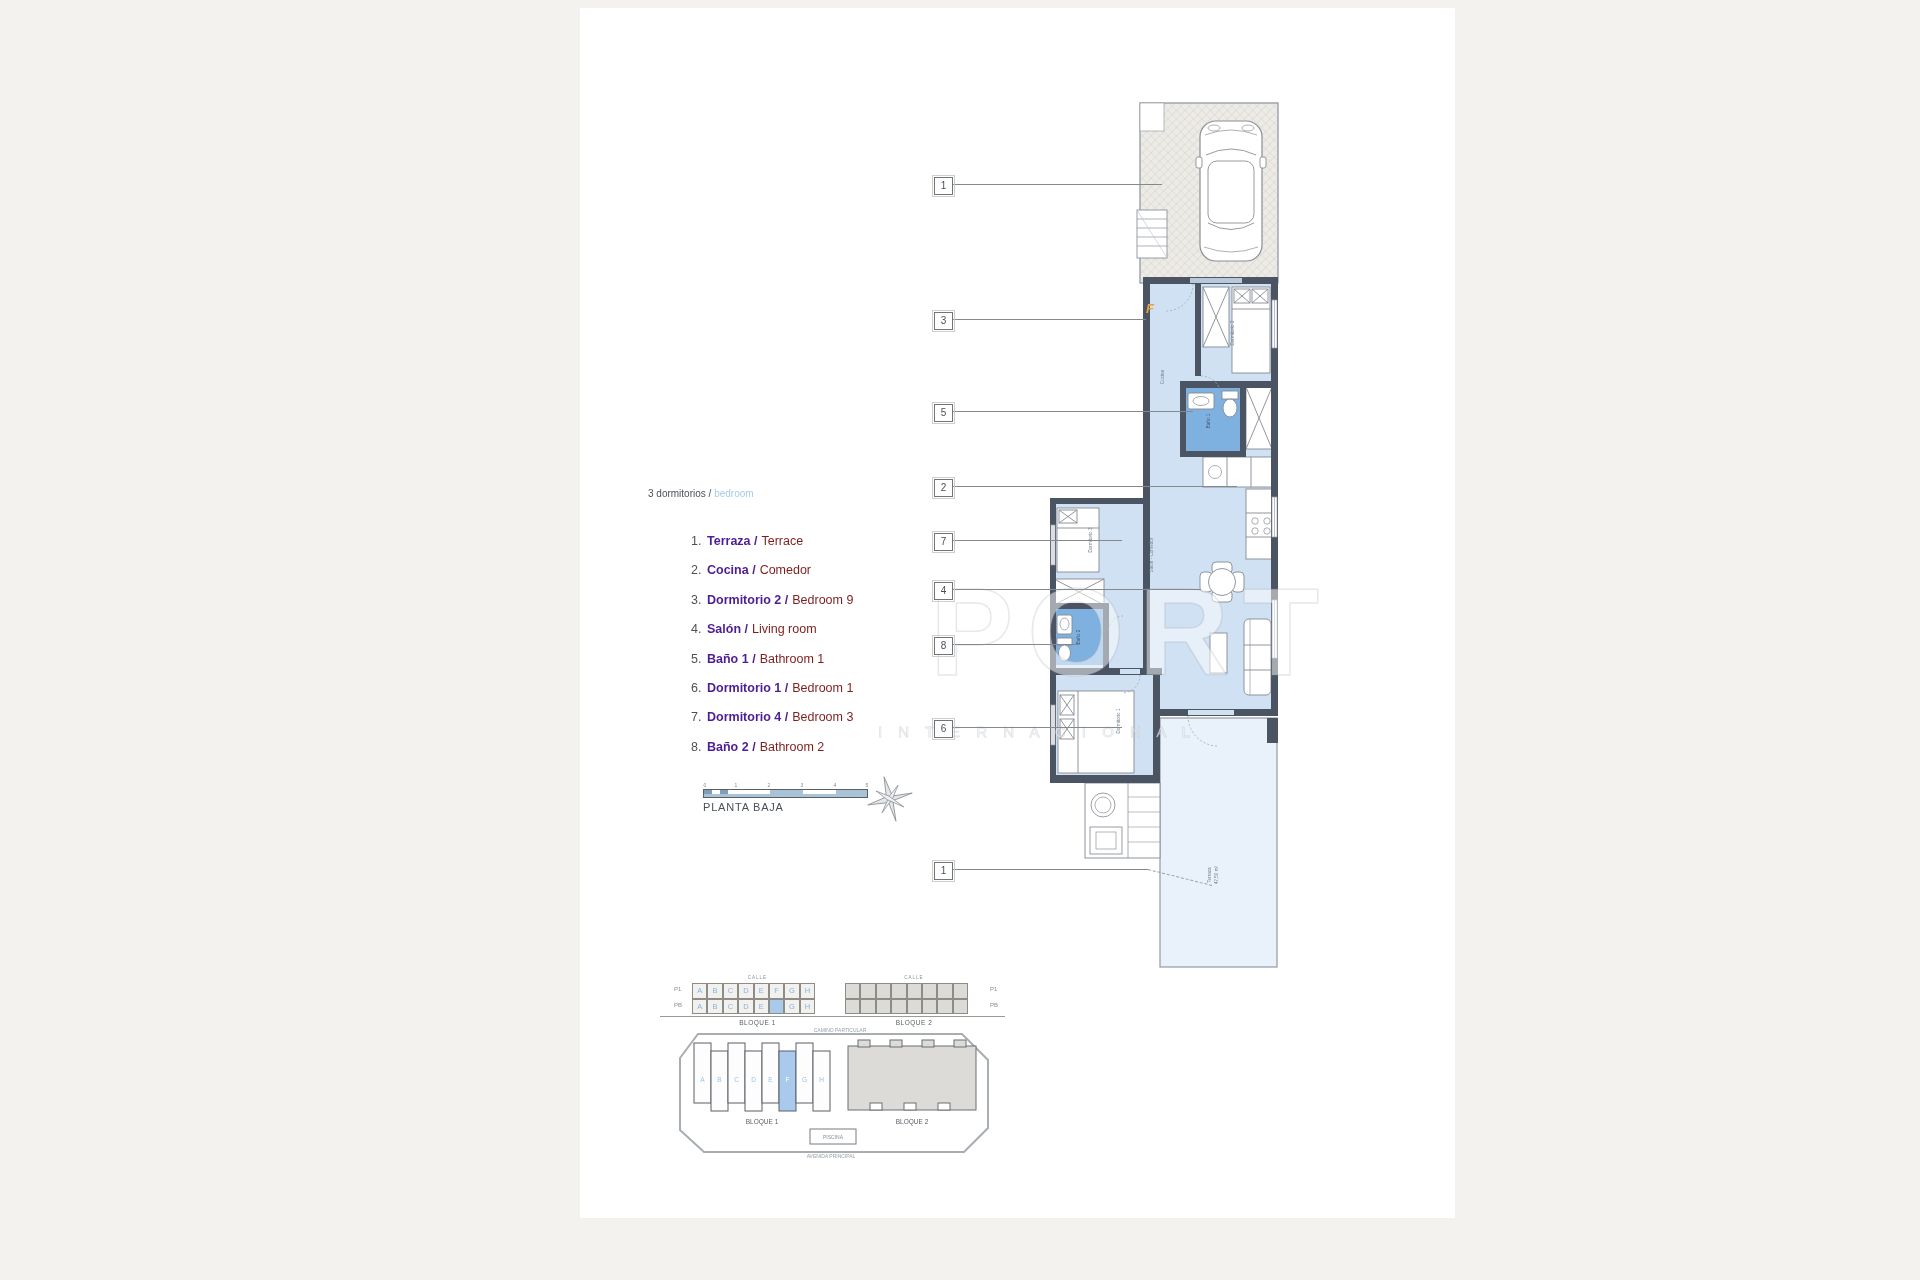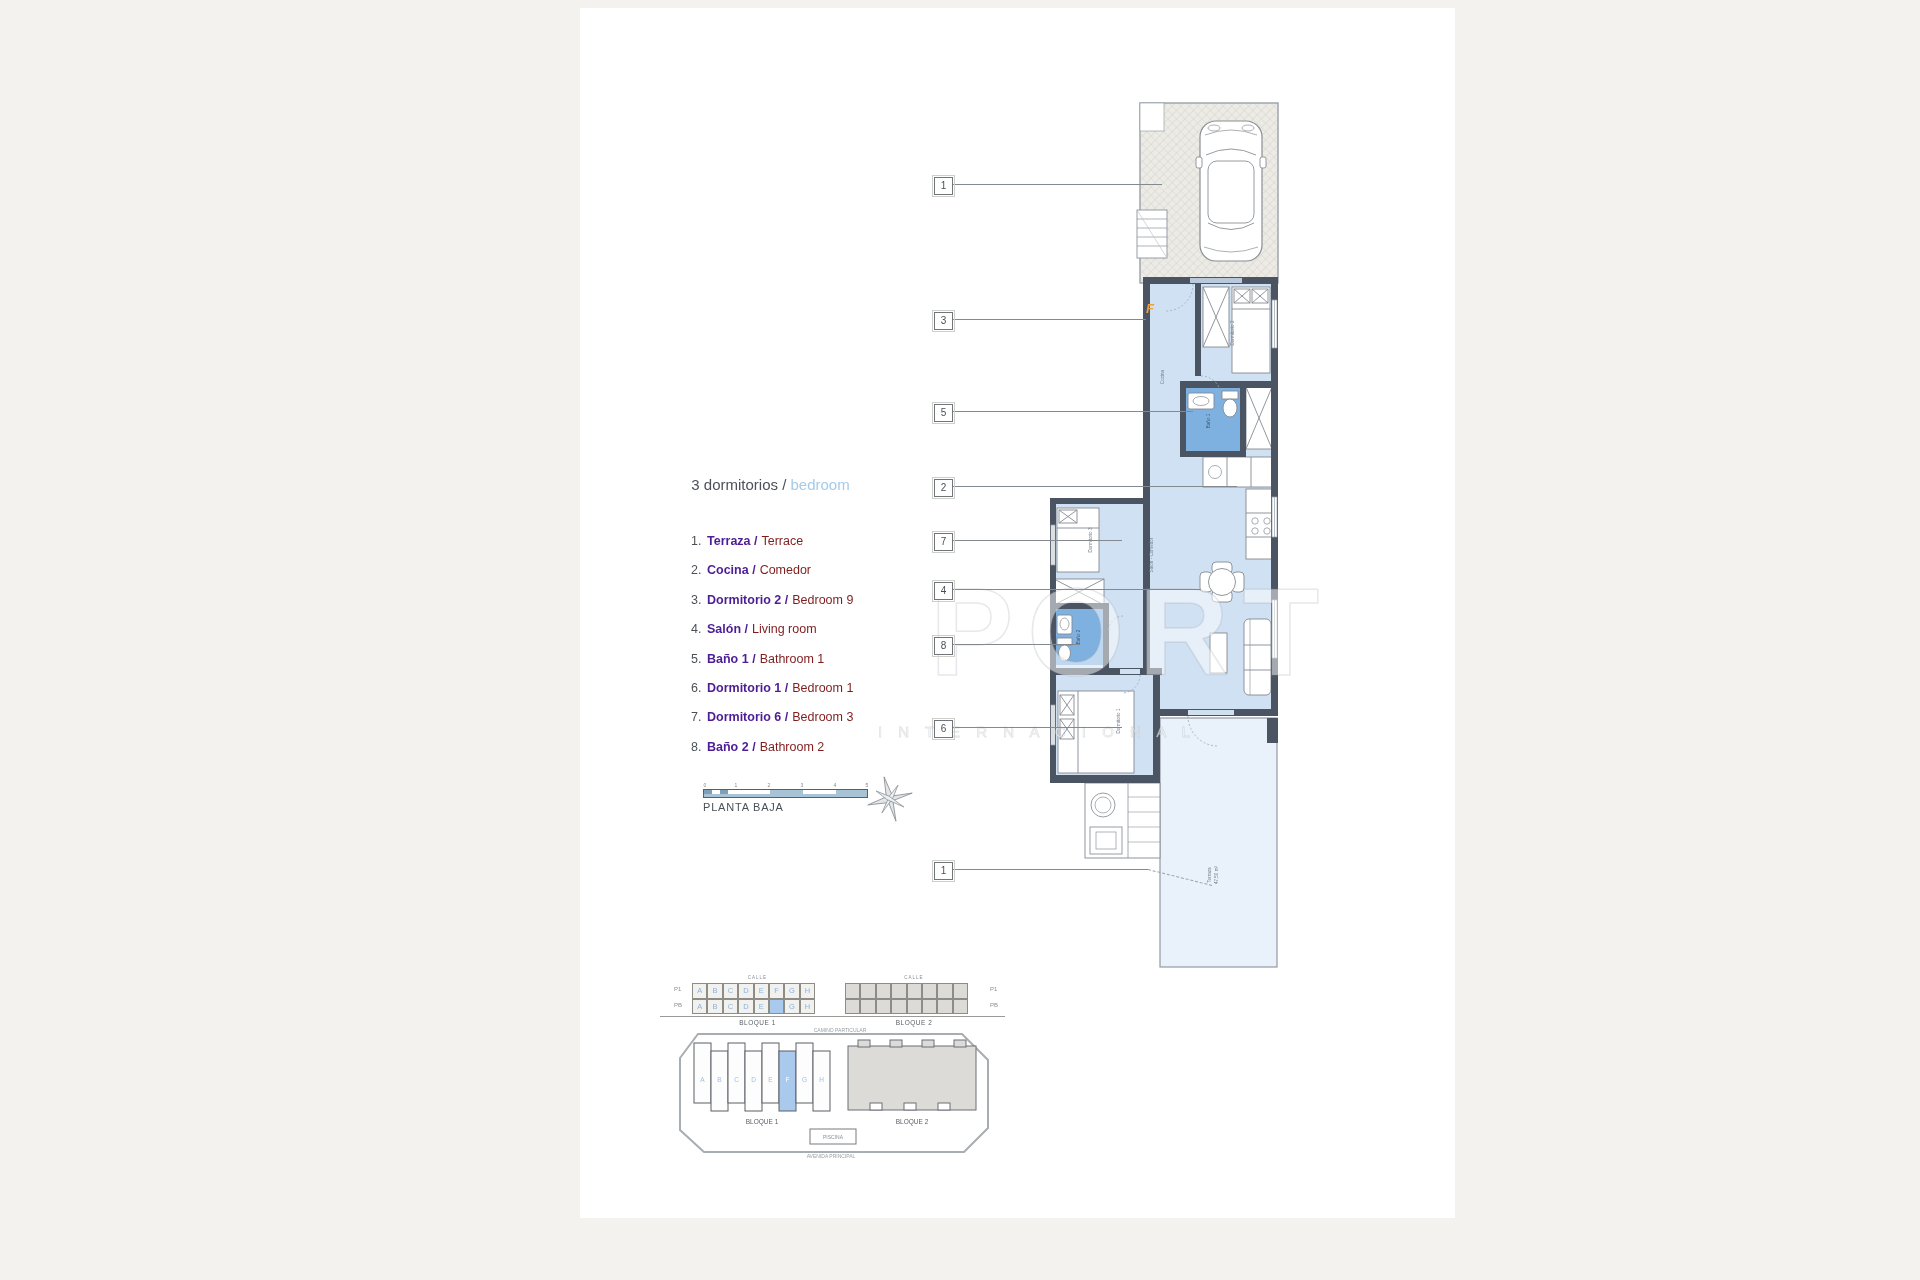--- a/index.html
+++ b/index.html
@@ -3,21 +3,21 @@
 <meta charset="utf-8">
 <style>
   html,body{margin:0;padding:0;background:#e9e7e3;}
   #canvas{position:relative;width:1920px;height:1280px;background:#f4f2ee;overflow:hidden;
           font-family:"Liberation Sans",sans-serif;}
   .abs{position:absolute;}
   #paper{position:absolute;left:580px;top:8px;width:875px;height:1210px;background:#ffffff;}
   
   .title{position:absolute;left:648px;top:408px;width:300px;font-size:19px;line-height:25px;
          color:#4b5158;letter-spacing:.2px;}
-  .subtitle{position:absolute;left:648px;top:476px;width:245px;text-align:center;font-size:15px;color:#4b5158;}
+  .subtitle{position:absolute;left:648px;top:488px;width:245px;font-size:10px;color:#4b5158;}
   .subtitle .blue{color:#a5cbe9;}
   .legend{position:absolute;left:691px;top:534px;list-style:none;margin:0;padding:0;font-size:12.5px;}
   .legend li{display:flex;margin-bottom:16.6px;height:12.8px;align-items:baseline;}
   .legend .num{width:16px;color:#4b5158;}
   .legend .es{color:#4c1d95;margin-right:4px;font-weight:bold;}
   .legend .en{color:#7f1d1d;}
   
   .sbar{position:absolute;left:703px;top:782px;width:166px;height:34px;}
   .sbar .tick{position:absolute;top:0;font-size:5px;color:#888;transform:translateX(-50%);}
   .bar{position:absolute;left:0;top:7px;width:165px;height:9px;border:1px solid #5a5f66;box-sizing:border-box;}
@@ -94,21 +94,21 @@
         <span class="es">Baño 1 /</span>
         <span class="en">Bathroom 1</span>
       </li>
     <li>
         <span class="num">6.</span>
         <span class="es">Dormitorio 1 /</span>
         <span class="en">Bedroom 1</span>
       </li>
     <li>
         <span class="num">7.</span>
-        <span class="es">Dormitorio 6 /</span>
+        <span class="es">Dormitorio 4 /</span>
         <span class="en">Bedroom 3</span>
       </li>
     <li>
         <span class="num">8.</span>
         <span class="es">Baño 2 /</span>
         <span class="en">Bathroom 2</span>
       </li>
   </ul>
 
   <div class="sbar">

